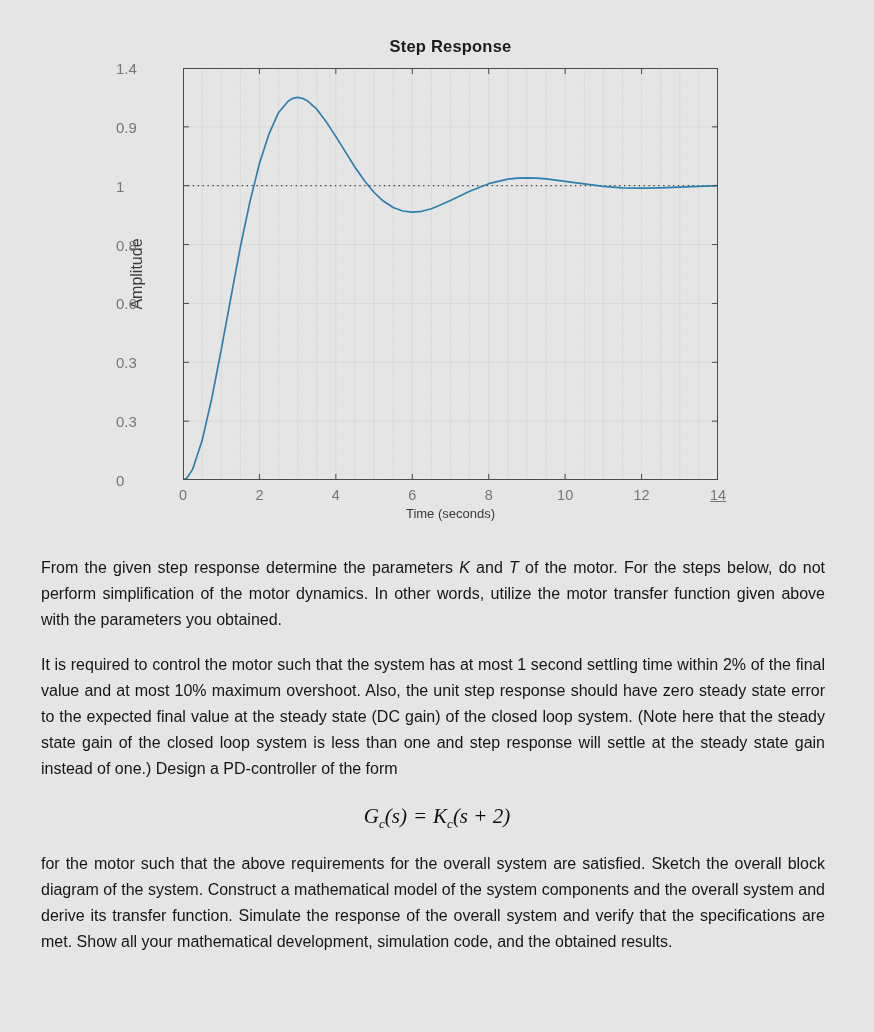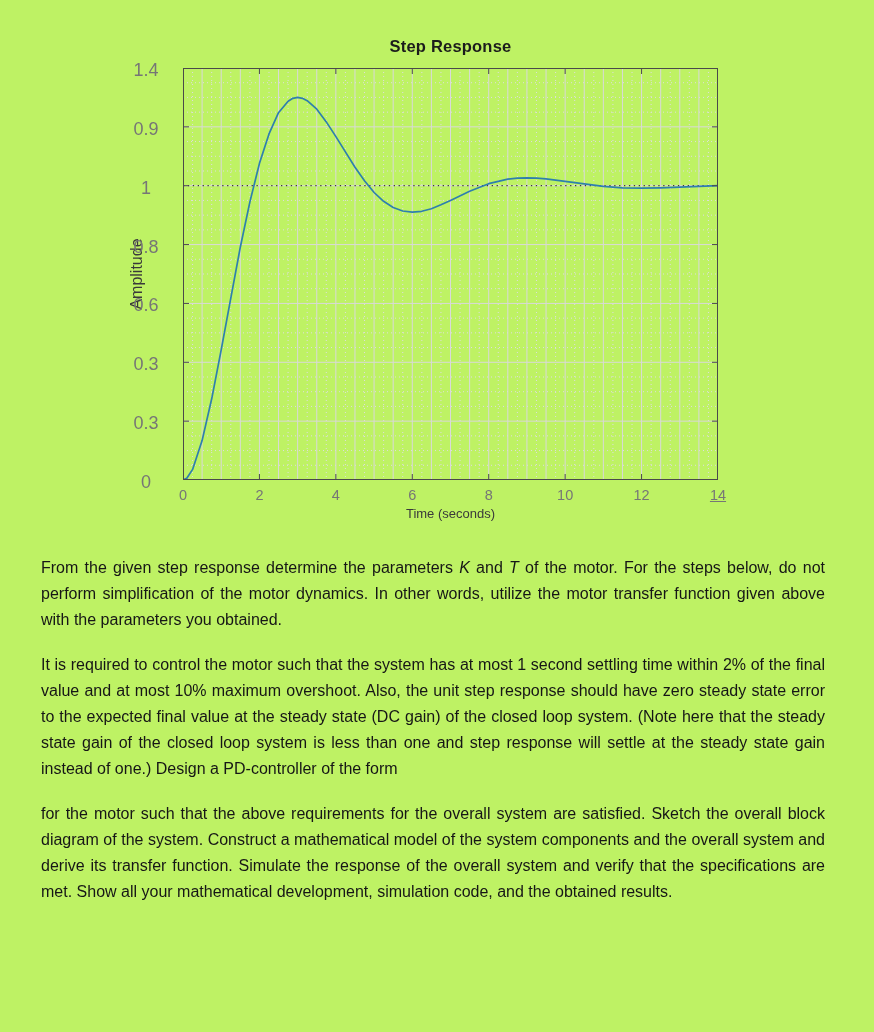--- a/index.html
+++ b/index.html
@@ -1,29 +1,29 @@
 <!DOCTYPE html>
 <html><head>
 <meta charset="utf-8">
 <style>
   html,body{margin:0;padding:0;background:#ffffff;}
-  .page{position:relative;width:874px;height:1032px;background:#bef264;overflow:hidden;
+  .page{position:relative;width:874px;height:1032px;background:#e5e5e5;overflow:hidden;
         font-family:"Liberation Sans",sans-serif;}
   
   .chart-title{position:absolute;left:183px;top:37px;width:535px;text-align:center;
         font-weight:bold;font-size:16.5px;color:#1c1c1c;letter-spacing:0.2px;}
   .x-axis-label{position:absolute;left:183px;top:506px;width:535px;text-align:center;
         font-size:13px;color:#3a3a3a;}
   .y-axis-label{position:absolute;left:137px;top:274px;font-size:16px;color:#3a3a3a;
         transform:translate(-50%,-50%) rotate(-90deg);white-space:nowrap;}
   #plot-svg{position:absolute;left:183px;top:68px;}
   .xtick-label{position:absolute;width:44px;top:487px;text-align:center;
         font-size:14.5px;color:#767676;}
-  .ytick-label{position:absolute;width:60px;left:116px;text-align:center;
-        font-size:18px;color:#767676;}
+  .ytick-label{position:absolute;width:60px;left:116px;text-align:left;
+        font-size:15px;color:#767676;}
   
   .body-text{position:absolute;left:41px;top:555px;width:792px;
         font-size:16px;line-height:26px;color:#161616;text-align:justify;}
   .body-text p{margin:0 8px 19px 0;}
   .body-text p.last{margin-bottom:0;}
   .formula-line{text-align:center;font-family:"Liberation Serif",serif;font-style:italic;
         font-size:21px;color:#101010;margin:12px 0 20px 0;line-height:30px;}
   .formula-line sub{font-size:13px;line-height:0;}
   .formula-eq{padding:0 6px;}
 </style>
@@ -171,16 +171,17 @@
         <div class="ytick-label" style="top: 177.714px;">1</div>
         <div class="ytick-label" style="top: 118.857px;">0.9</div>
         <div class="ytick-label" style="top: 60px;">1.4</div>
       </div>
     <div class="x-axis-label">Time (seconds)</div>
   </div>
 
   <div class="body-text">
     <p><span>From the given step response determine the parameters </span><i>K</i><span> and </span><i>T</i><span> of the motor. For the steps below, do not perform simplification of the motor dynamics. In other words, utilize the motor transfer function given above with the parameters you obtained.</span></p>
     <p>It is required to control the motor such that the system has at most 1 second settling time within 2% of the final value and at most 10% maximum overshoot. Also, the unit step response should have zero steady state error to the expected final value at the steady state (DC gain) of the closed loop system. (Note here that the steady state gain of the closed loop system is less than one and step response will settle at the steady state gain instead of one.) Design a PD-controller of the form</p>
+    <div class="formula-line"><span>G</span><sub>c</sub><span>(s)</span><span class="formula-eq">=</span><span>K</span><sub>c</sub><span>(s + 2)</span></div>
     <p class="last">for the motor such that the above requirements for the overall system are satisfied. Sketch the overall block diagram of the system. Construct a mathematical model of the system components and the overall system and derive its transfer function. Simulate the response of the overall system and verify that the specifications are met. Show all your mathematical development, simulation code, and the obtained results.</p>
   </div>
 
 </div>
 
 </body></html>

